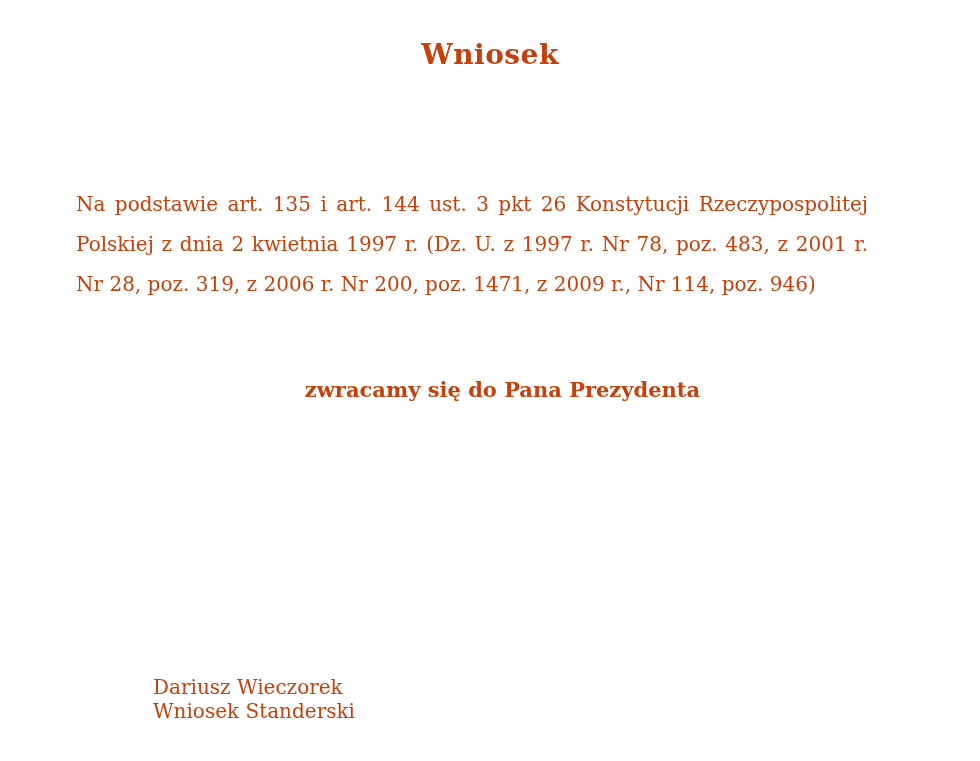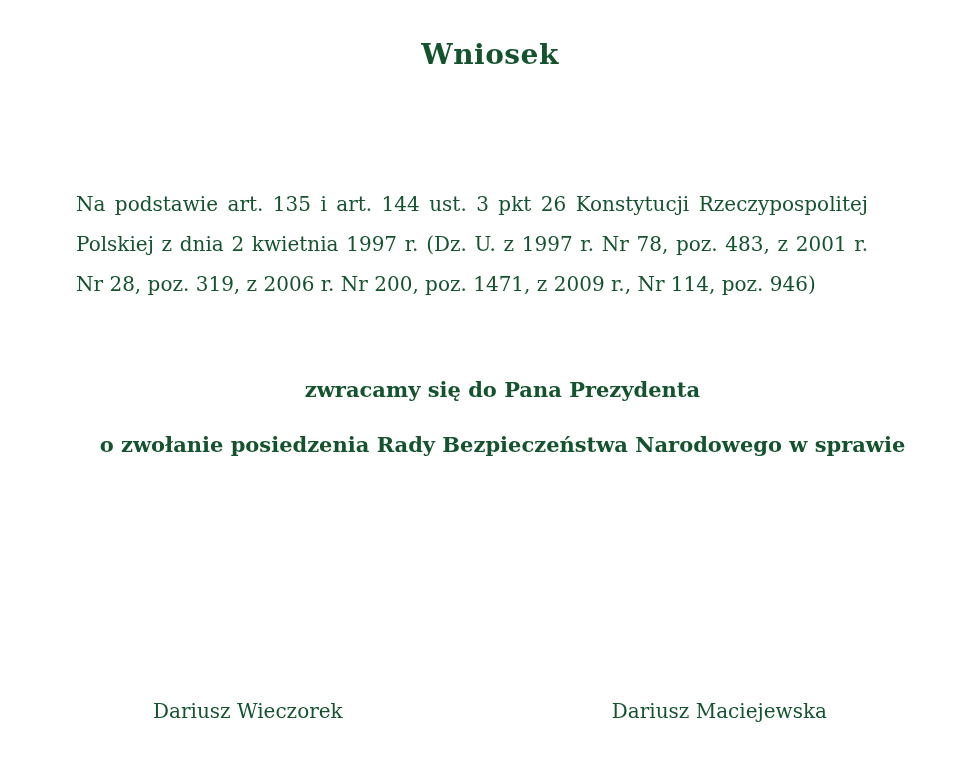--- a/index.html
+++ b/index.html
@@ -5,21 +5,21 @@
   html, body {
     margin: 0;
     padding: 0;
     background: #ffffff;
   }
   .page {
     position: relative;
     width: 980px;
     height: 761px;
     background: #ffffff;
-    color: #14532d;
+    color: #c2410c;
     font-family: "DejaVu Serif", "Liberation Serif", serif;
     overflow: hidden;
   }
   .title {
     margin: 0;
     padding-top: 36px;
     text-align: center;
     font-size: 28px;
     line-height: 38px;
     font-weight: bold;
@@ -32,47 +32,47 @@
     text-align: justify;
     text-justify: inter-word;
   }
   .request {
     margin-top: 58px;
     text-align: center;
     font-weight: bold;
     font-size: 21px;
   }
   .request p {
-    margin: 0;
+    margin: 12px;
     line-height: 55px;
     padding-left: 25px;
   }
   .signatures {
     position: absolute;
     left: 0;
     right: 0;
     bottom: 38px;
     padding: 0 153px;
     display: flex;
     justify-content: space-between;
     font-size: 20px;
+    flex-direction: column;
   }
 </style>
 </head>
 <body>
 
 <div class="page">
 
   <h1 class="title">Wniosek</h1>
 
   <p class="legal">Na podstawie art. 135 i art. 144 ust. 3 pkt 26 Konstytucji Rzeczypospolitej Polskiej z dnia 2 kwietnia 1997 r. (Dz. U. z 1997 r. Nr 78, poz. 483, z 2001 r. Nr 28, poz. 319, z 2006 r. Nr 200, poz. 1471, z 2009 r., Nr 114, poz. 946)</p>
 
   <div class="request">
     <p>zwracamy się do Pana Prezydenta</p>
-    <p>o zwołanie posiedzenia Rady Bezpieczeństwa Narodowego w sprawie</p>
   </div>
 
   <div class="signatures">
     <span>Dariusz Wieczorek</span>
-    <span>Dariusz Maciejewska</span>
+    <span>Wniosek Standerski</span>
   </div>
 
 </div>
 
 </body></html>

